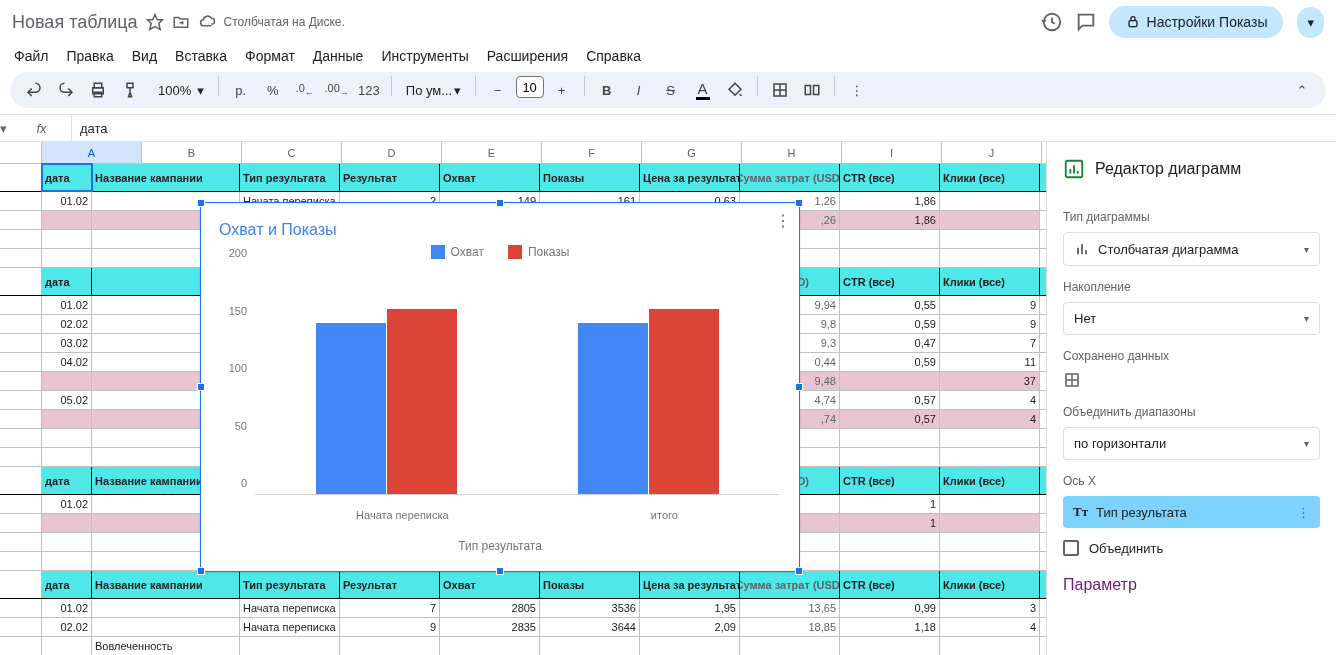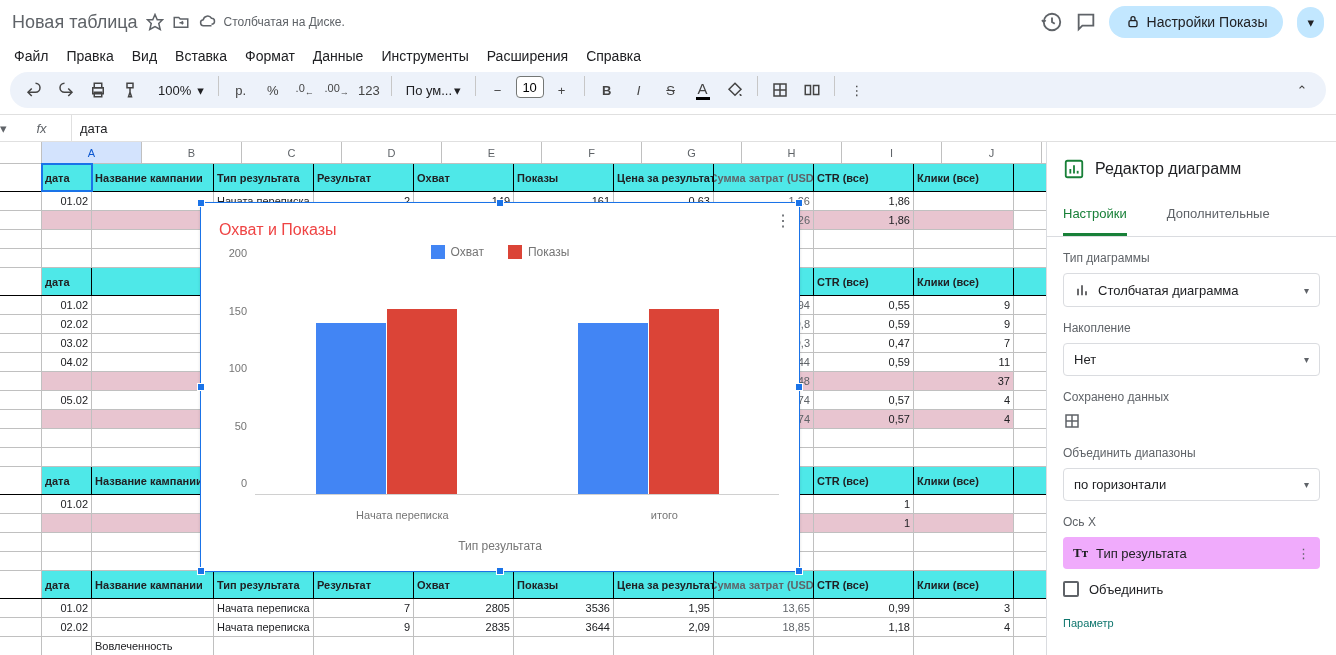--- a/index.html
+++ b/index.html
@@ -42,21 +42,21 @@
 
 .content { display: flex; flex: 1; overflow: hidden; }
 .sheet-area { flex: 1; position: relative; overflow: hidden; }
 
 
 .col-headers { display: flex; height: 22px; border-bottom: 1px solid #c0c0c0; background: #fff; }
 .corner { width: 42px; background: #fff; border-right: 1px solid #c0c0c0; }
 .col-h { border-right: 1px solid #c0c0c0; text-align: center; font-size: 11px; color: #5f6368; display: flex; align-items: center; justify-content: center; }
 .col-h.active { background: #d3e3fd; color: #0b57d0; font-weight: 500; }
 .col-a { width: 50px; }
-.col-b { width: 122px; }
+.col-b { width: 148px; }
 .col-c, .col-d, .col-e, .col-f, .col-g, .col-h, .col-i, .col-j { width: 100px; }
 
 
 .rows { position: relative; }
 .row { display: flex; height: 19px; border-bottom: 1px solid #c0c0c0; }
 .row.header-row { background: #4ee8e8; font-weight: bold; font-size: 11px; border-bottom: 1px solid #000; }
 .row.header-row .cell { border-right: 1px solid #000; }
 .row.pink-row .cell { background: #e8c5d0; }
 .row.tall { height: 28px; }
 .row-num { width: 42px; background: #fff; border-right: 1px solid #c0c0c0; }
@@ -65,21 +65,21 @@
 .cell.selected { outline: 2px solid #1a73e8; outline-offset: -1px; z-index: 5; position: relative; }
 .cell.magenta { background: #ff00ff; }
 
 
 .chart-overlay { position: absolute; left: 200px; top: 60px; width: 600px; height: 370px; background: #fff; border: 1px solid #1a73e8; box-shadow: 0 1px 3px rgba(0,0,0,0.12); z-index: 10; }
 .chart-handle { position: absolute; width: 8px; height: 8px; background: #1a73e8; border: 1px solid #fff; }
 .ch-nw { top: -4px; left: -4px; } .ch-n { top: -4px; left: 50%; margin-left: -4px; } .ch-ne { top: -4px; right: -4px; }
 .ch-w { top: 50%; left: -4px; margin-top: -4px; } .ch-e { top: 50%; right: -4px; margin-top: -4px; }
 .ch-sw { bottom: -4px; left: -4px; } .ch-s { bottom: -4px; left: 50%; margin-left: -4px; } .ch-se { bottom: -4px; right: -4px; }
 .chart-menu { position: absolute; top: 8px; right: 8px; color: #5f6368; cursor: pointer; font-size: 16px; }
-.chart-title { font-size: 16px; color: #ef4444; padding: 18px 0 6px 18px; }
+.chart-title { font-size: 16px; color: #3b82f6; padding: 18px 0 6px 18px; }
 .chart-legend { display: flex; justify-content: center; gap: 24px; font-size: 12px; color: #757575; margin-bottom: 6px; }
 .legend-item { display: flex; align-items: center; gap: 6px; }
 .legend-box { width: 14px; height: 14px; }
 .lb-blue { background: #4285f4; } .lb-red { background: #db4437; }
 .chart-body { position: relative; height: 240px; margin: 0 20px; }
 .y-axis { position: absolute; left: 0; top: 0; bottom: 10px; width: 30px; }
 .y-tick { position: absolute; right: 4px; font-size: 11px; color: #757575; transform: translateY(-50%); }
 .plot { position: absolute; left: 34px; right: 0; top: 0; bottom: 10px; border-bottom: 1px solid #d0d0d0; display: flex; justify-content: space-around; align-items: flex-end; }
 .bar-group { display: flex; align-items: flex-end; gap: 1px; }
 .bar { width: 70px; }
@@ -96,25 +96,25 @@
 .panel-tab { padding: 10px 0 12px; font-size: 13px; color: #5f6368; cursor: pointer; }
 .panel-tab.active { color: #188038; border-bottom: 3px solid #188038; font-weight: 500; }
 .panel-body { padding: 14px 16px; overflow-y: auto; flex: 1; }
 .field-label { font-size: 12px; color: #5f6368; margin-bottom: 8px; margin-top: 14px; }
 .field-label:first-child { margin-top: 0; }
 .select-box { display: flex; align-items: center; gap: 8px; border: 1px solid #dadce0; border-radius: 4px; padding: 8px 10px; font-size: 13px; cursor: pointer; }
 .select-box .arrow { margin-left: auto; color: #5f6368; font-size: 10px; }
 .range-row { display: flex; align-items: center; gap: 8px; }
 .range-text { flex: 1; font-size: 13px; padding: 4px 0; }
 .grid-icon-sm { width: 20px; height: 20px; color: #5f6368; cursor: pointer; }
-.axis-chip { display: flex; align-items: center; gap: 8px; background: #f0abfc; border-radius: 4px; padding: 8px 10px; font-size: 13px; }
+.axis-chip { display: flex; align-items: center; gap: 8px; background: #7dd3fc; border-radius: 4px; padding: 8px 10px; font-size: 13px; }
 .axis-chip .dots { margin-left: auto; color: #5f6368; cursor: pointer; }
 .checkbox-row { display: flex; align-items: center; gap: 10px; margin-top: 12px; font-size: 13px; }
 .checkbox { width: 16px; height: 16px; border: 2px solid #5f6368; border-radius: 2px; }
-.section-title { font-size: 11px; color: #0f766e; margin-top: 20px; }
+.section-title { font-size: 16px; color: #701a75; margin-top: 20px; }
 
 svg { display: block; }
 </style>
 </head>
 <body>
 
 <div class="app">
 
   <div class="header">
     <span class="doc-title">Новая таблица</span>
@@ -648,24 +648,20 @@
     <div class="right-panel">
       <div class="panel-header">
         <svg width="22" height="22" viewBox="0 0 24 24" fill="none" stroke="currentColor" stroke-width="2">
             <rect x="3" y="3" width="18" height="18" rx="2"></rect>
             <line x1="8" y1="17" x2="8" y2="12"></line>
             <line x1="12" y1="17" x2="12" y2="8"></line>
             <line x1="16" y1="17" x2="16" y2="14"></line>
           </svg>
         <span>Редактор диаграмм</span>
       </div>
-      <div class="panel-tabs">
-        <span class="panel-tab active">Настройки</span>
-        <span class="panel-tab">Дополнительные</span>
-      </div>
       <div class="panel-body">
         <div class="field-label">Тип диаграммы</div>
         <div class="select-box">
           <svg width="16" height="16" viewBox="0 0 24 24" fill="none" stroke="currentColor" stroke-width="2">
               <line x1="6" y1="20" x2="6" y2="10"></line>
               <line x1="12" y1="20" x2="12" y2="5"></line>
               <line x1="18" y1="20" x2="18" y2="14"></line>
             </svg>
           <span>Столбчатая диаграмма</span>
             <span class="arrow">▾</span>

